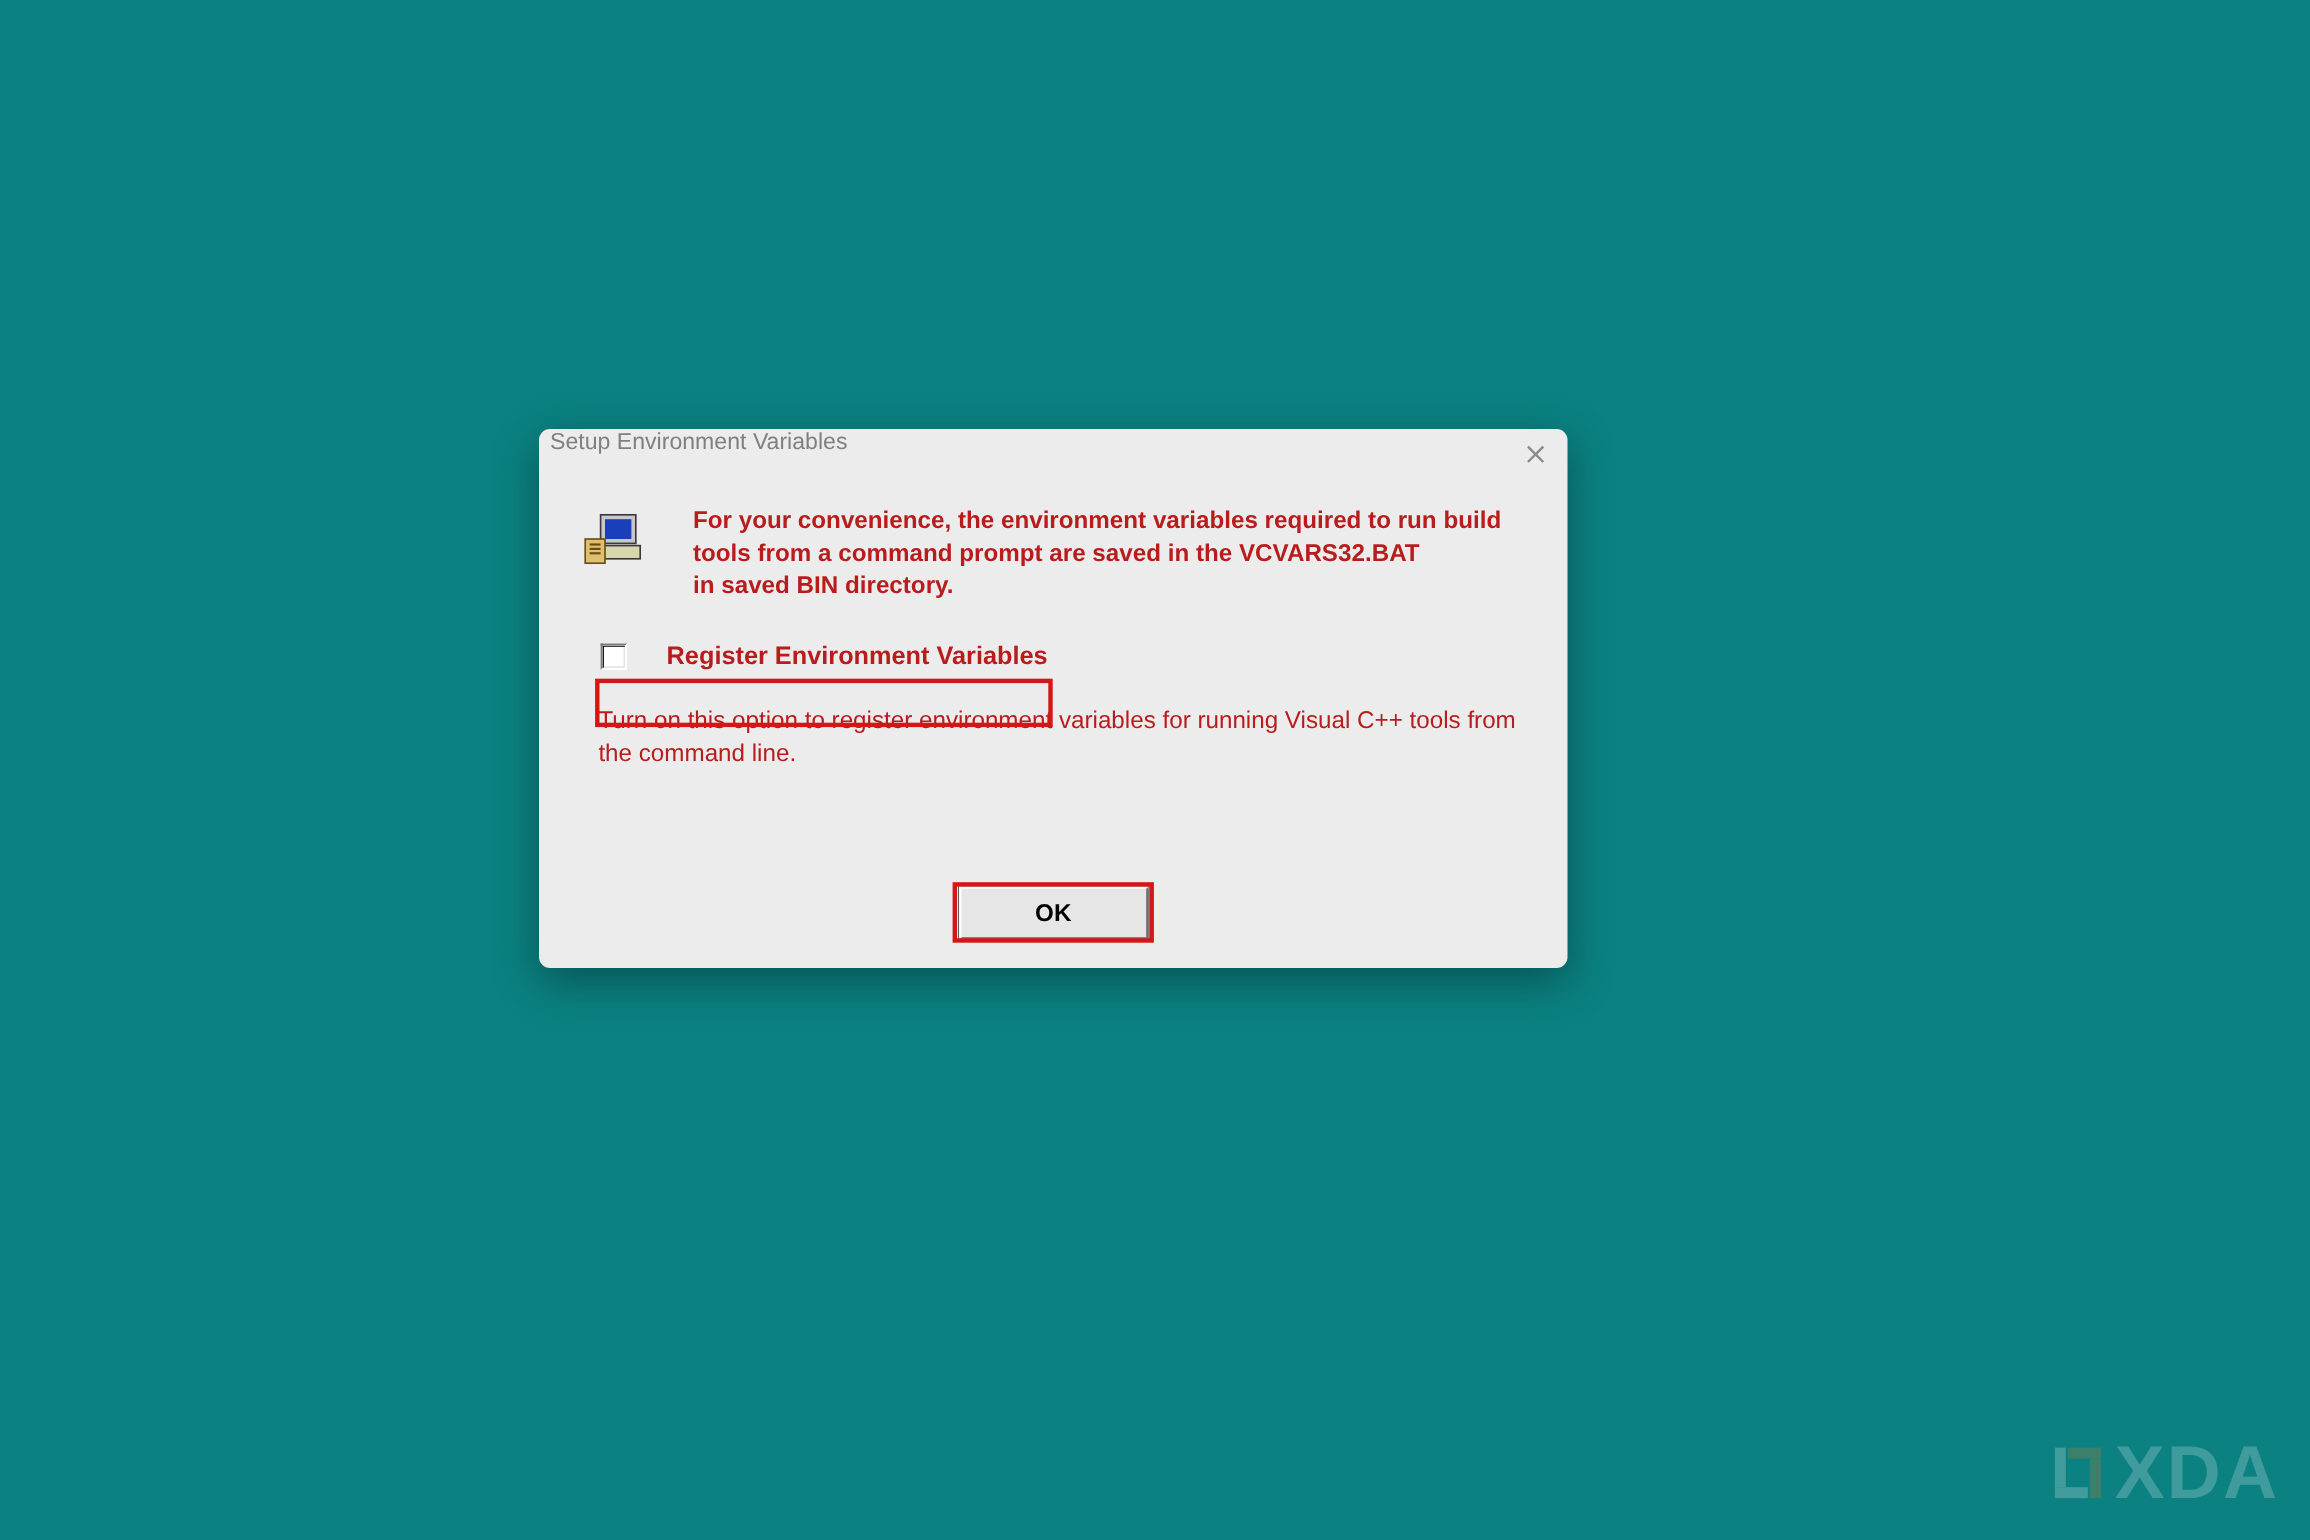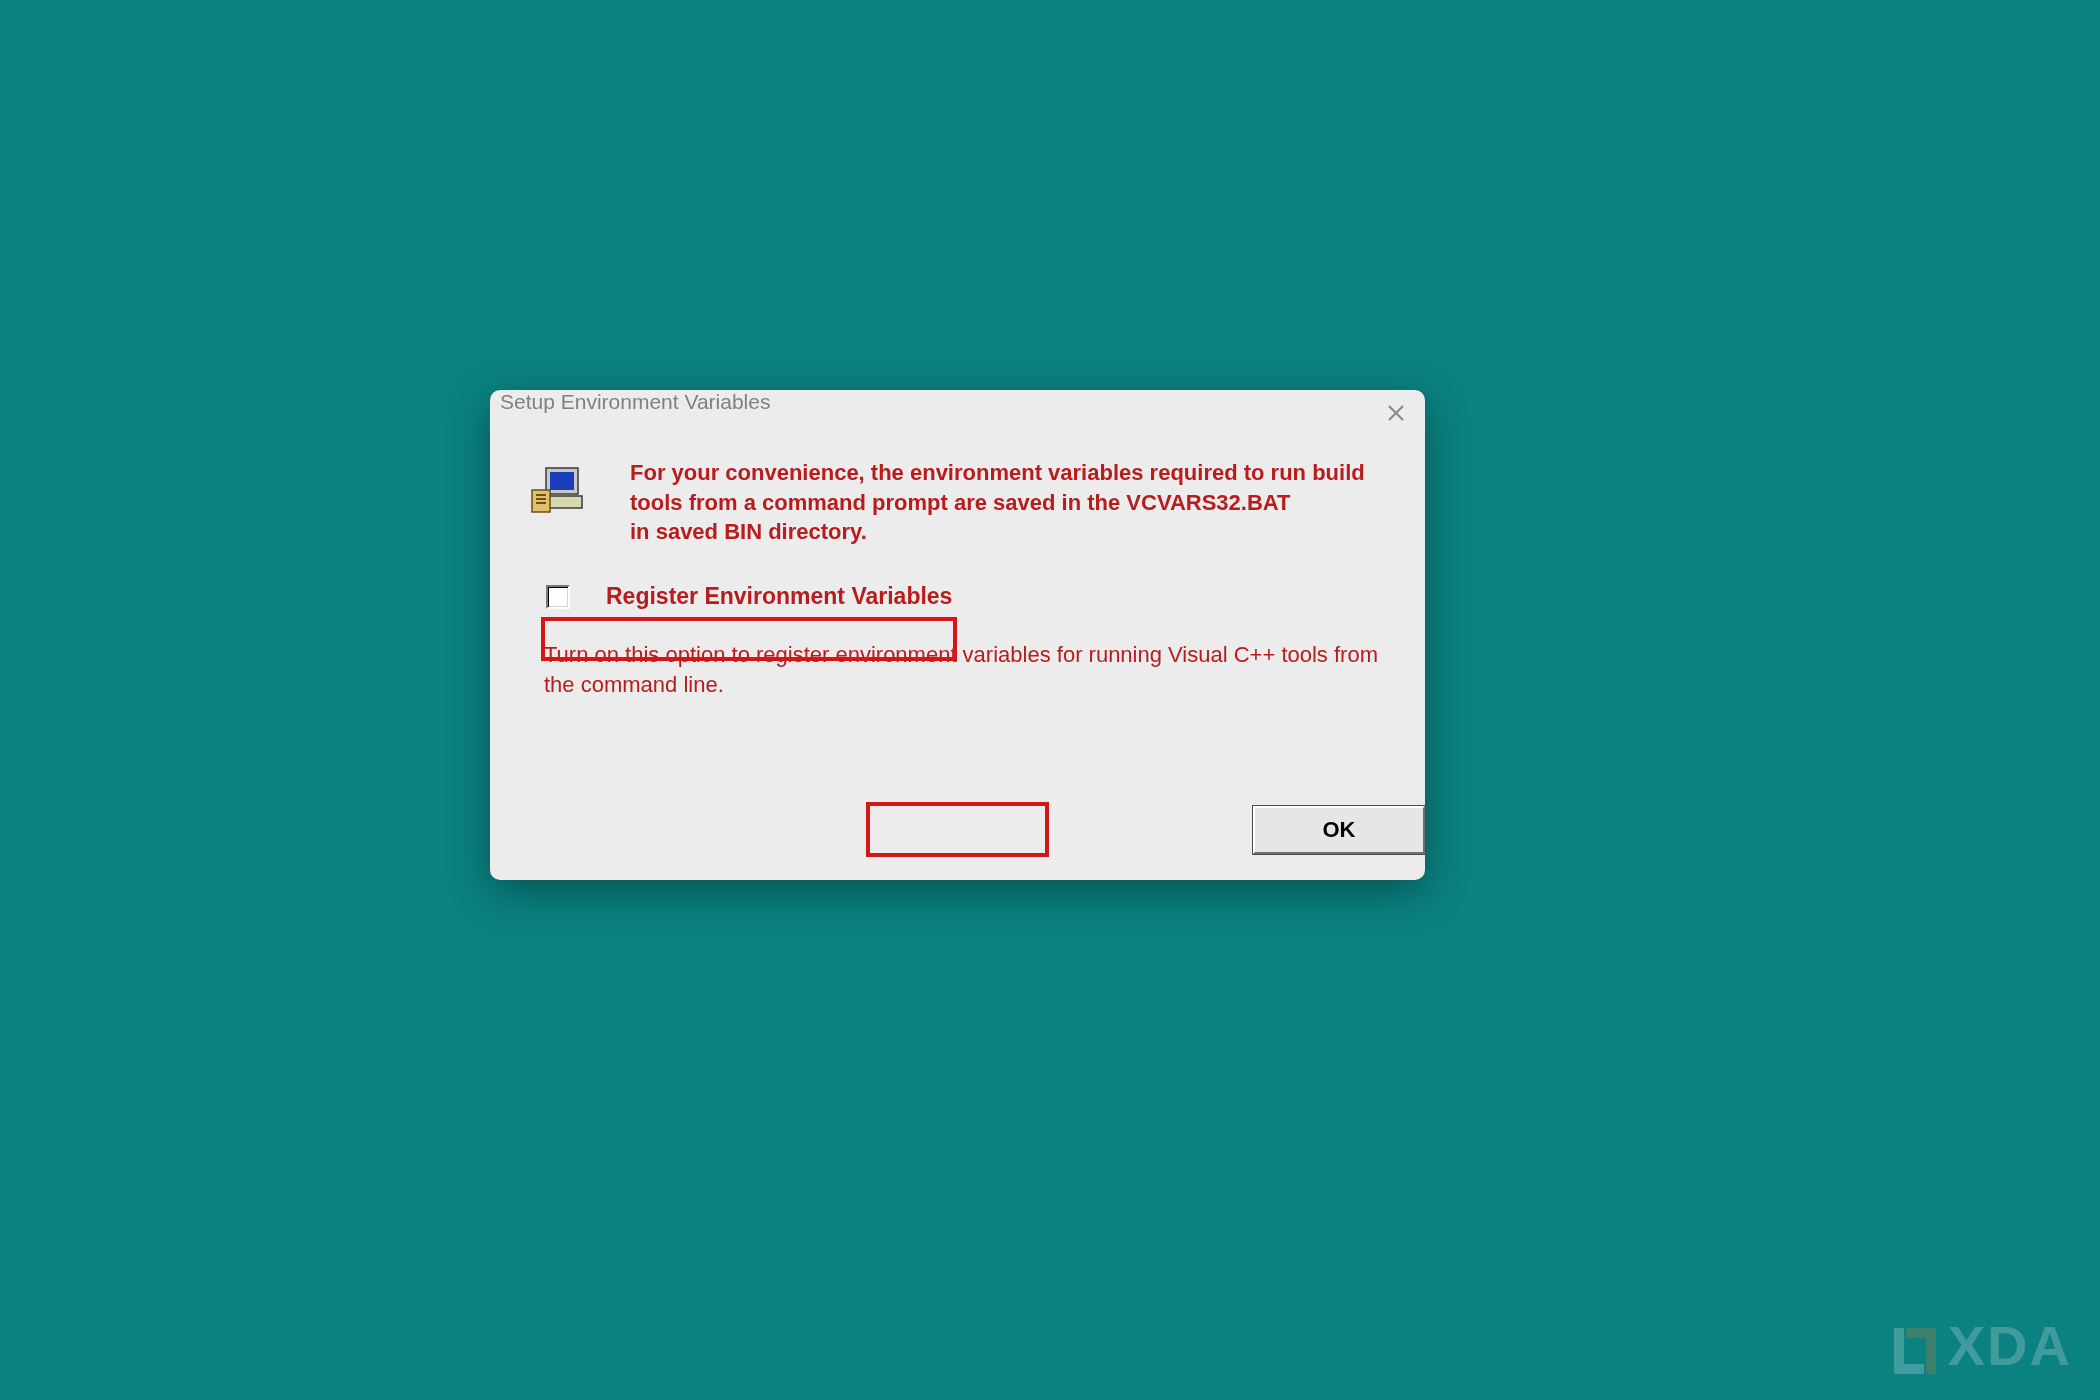--- a/index.html
+++ b/index.html
@@ -101,21 +101,21 @@
     font-weight: normal;
     font-size: 22px;
     line-height: 1.35;
   }
 
   .btn-row {
     position: absolute;
     left: 0; right: 0;
     bottom: 26px;
     display: flex;
-    justify-content: flex-end;
+    justify-content: center;
   }
   .ok-btn {
     width: 168px;
     height: 44px;
     background: #e6e6e6;
     border-top: 2px solid #fff;
     border-left: 2px solid #fff;
     border-right: 2px solid #6f6f6f;
     border-bottom: 2px solid #6f6f6f;
     box-shadow: 0 0 0 1px #4a4a4a;
@@ -147,25 +147,25 @@
     width: 183px;
     height: 55px;
     box-sizing: border-box;
   }
 
   .watermark {
     position: absolute;
     right: 28px;
     bottom: 22px;
     display: flex;
-    align-items: flex-end;
+    align-items: center;
     gap: 6px;
     color: rgba(255,255,255,0.22);
     font-weight: 700;
-    font-size: 56px;
+    font-size: 68px;
     letter-spacing: 2px;
     font-family: Arial, Helvetica, sans-serif;
   }
   .watermark svg { opacity: 0.22; }
 </style>
 </head>
 <body>
 
 <div class="dialog">
   <div class="titlebar">

